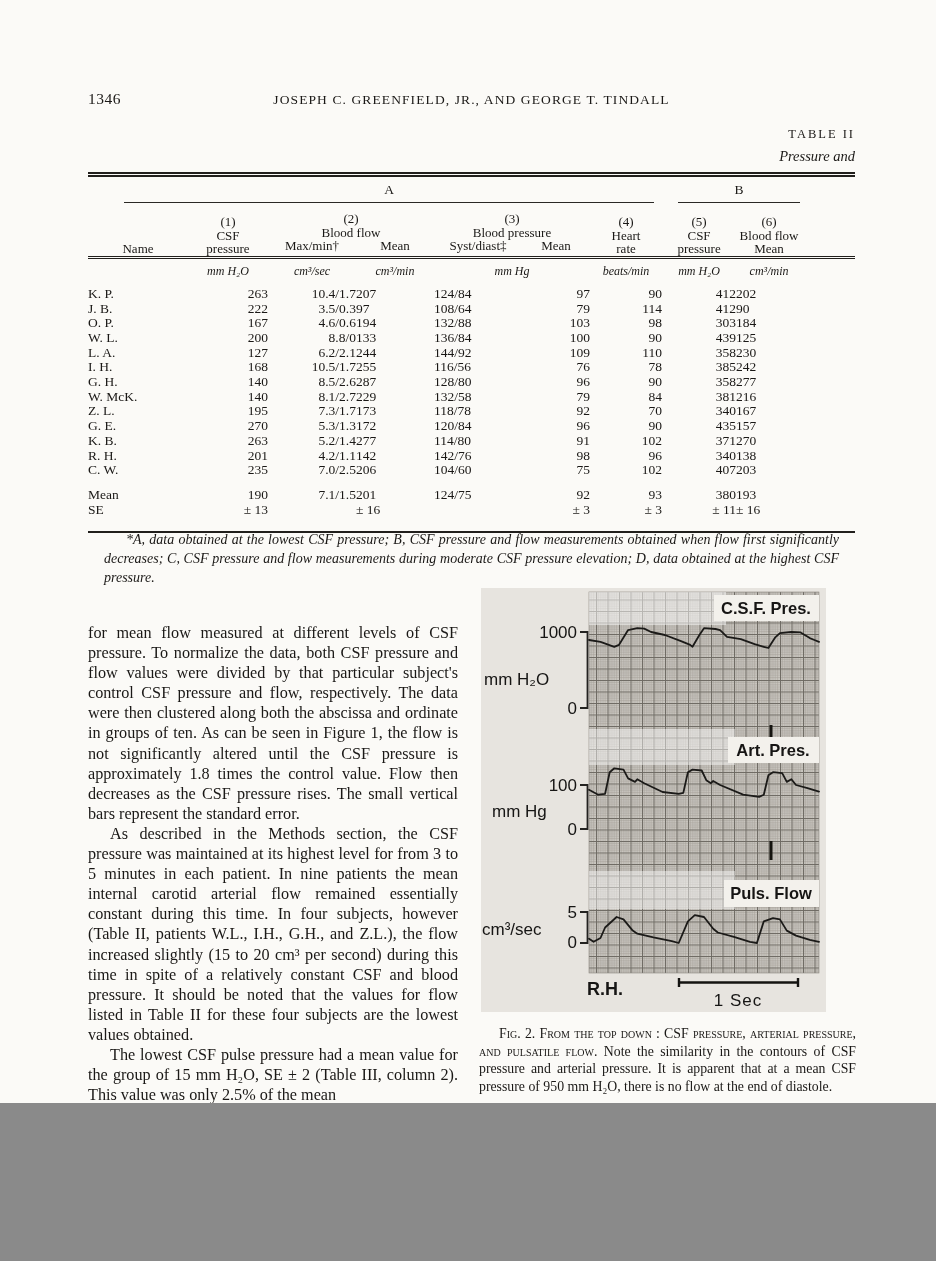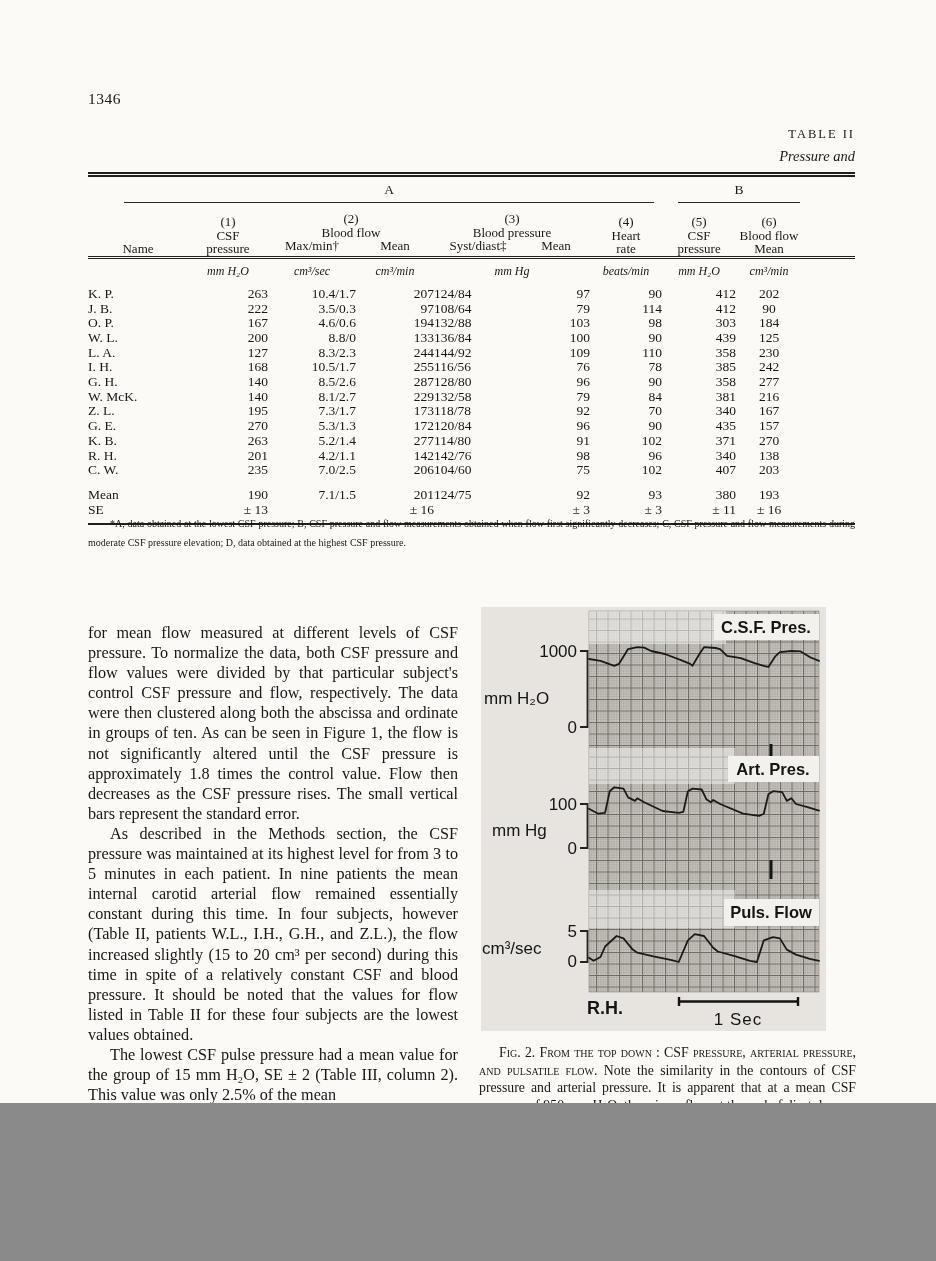--- a/index.html
+++ b/index.html
@@ -28,55 +28,56 @@
   .gb { margin:0 2px 0 16px; }
   tr.heads td, tr.subs td { text-align:center; vertical-align:bottom; font-size:13px; line-height:13.8px; }
   tr.heads td { padding-top:9px; }
   tr.subs td { padding-bottom:3px; }
   tr.units td { border-top:3.5px double #211f1c; font-style:italic; font-size:12px;
                 text-align:center; padding-top:5px; padding-bottom:6px; }
   tr.first-data td { padding-top:2px; }
   td.c0 { text-align:left; padding-left:45px; }
   td.c1 { text-align:right; padding-right:2px; }
   td.c2 { text-align:right; padding-right:2px; }
-  td.c3 { text-align:right; padding-right:7px; }
+  td.c3 { text-align:left; padding-right:7px; }
   td.c4 { text-align:left;  padding-left:29px; }
   td.c5 { text-align:right; padding-right:9px; }
   td.c6 { text-align:right; padding-right:6px; }
   td.c7 { text-align:right; padding-right:2px; }
-  td.c8 { text-align:center; padding-right:0; }
+  td.c8 { text-align:left; padding-right:0; }
   tr.gap td { height:9px; }
   tr.sumr td { line-height:15px; }
-  tr.last td { padding-bottom:6px; }
+  tr.last td { padding-bottom:14px; }
 
   
   .footnotes { position:absolute; top:514px; left:88px; width:767px; }
-  .fn { margin:0; font-size:10px; line-height:19.2px; text-align:justify; }
+  .fn { margin:16px; font-size:14px; line-height:19.2px; text-align:justify;font-style:italic; }
   .fn-first { text-indent:22px; }
   .fn-hang { text-indent:22px; }
 
   
   .col-left  { position:absolute; top:607px; left:88px;  width:370px; }
-  .col-right { position:absolute; top:607px; left:479px; width:377px; }
+  .col-right { position:absolute; top:588px; left:479px; width:377px; }
   .body-p { margin:0; font-size:16.2px; line-height:20.1px; text-align:justify; text-indent:22px; }
   .body-p.noindent { text-indent:0;margin-top:16px; }
 
   
   svg.fig { display:block; margin-left:2px; }
   .figlab { font-family:"Liberation Sans", sans-serif; fill:#161514; }
   .figcap { margin:13px 0 0 0; font-size:13.8px; line-height:17.6px; text-align:justify; text-indent:20px; }
   .sc { font-variant:small-caps; }
 </style>
 </head>
 <body>
 
 <div class="page">
 
   <div class="running-head">
     <span class="page-num">1346</span>
+    <div class="head-center">JOSEPH C. GREENFIELD, JR., AND GEORGE T. TINDALL</div>
   </div>
 
   <div class="tbl-label">TABLE II</div>
   <div class="tbl-cap">Pressure and</div>
 
   <div class="tblwrap">
     <table class="dt" id="datatable">
         <colgroup>
           <col style="width: 100px;">
           <col style="width: 80px;">
@@ -194,21 +195,21 @@
             <td class="c4">136/84</td>
             <td class="c5">100</td>
             <td class="c6">90</td>
             <td class="c7">439</td>
             <td class="c8">125</td>
             <td></td>
           </tr>
           <tr>
             <td class="c0">L. A.</td>
             <td class="c1">127</td>
-            <td class="c2">8.3/2.3</td>
+            <td class="c2">6.2/2.1</td>
             <td class="c3">244</td>
             <td class="c4">144/92</td>
             <td class="c5">109</td>
             <td class="c6">110</td>
             <td class="c7">358</td>
             <td class="c8">230</td>
             <td></td>
           </tr>
           <tr>
             <td class="c0">I. H.</td>

